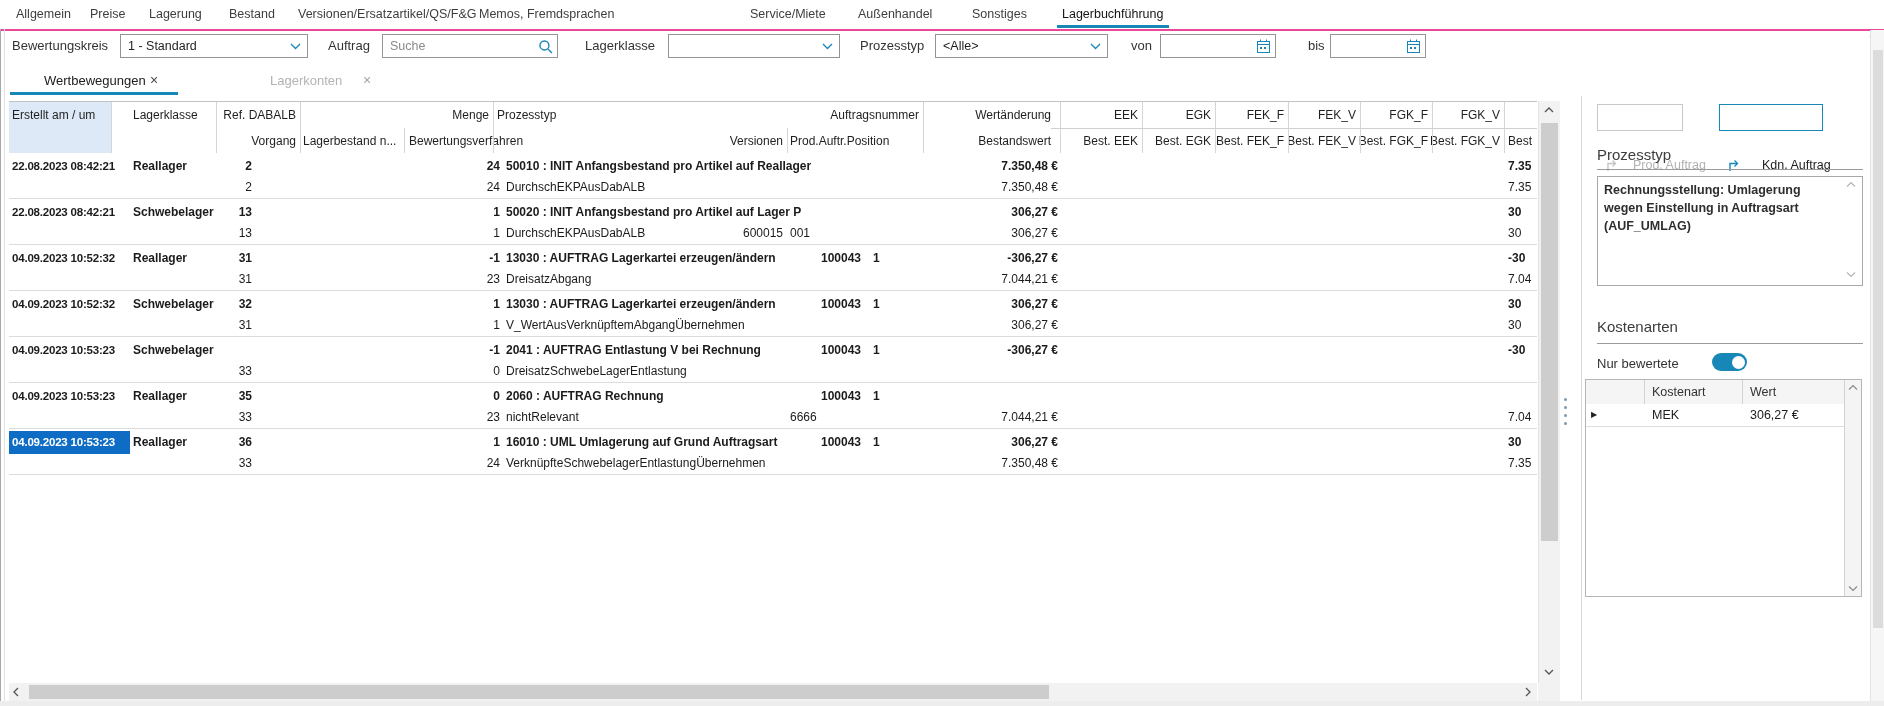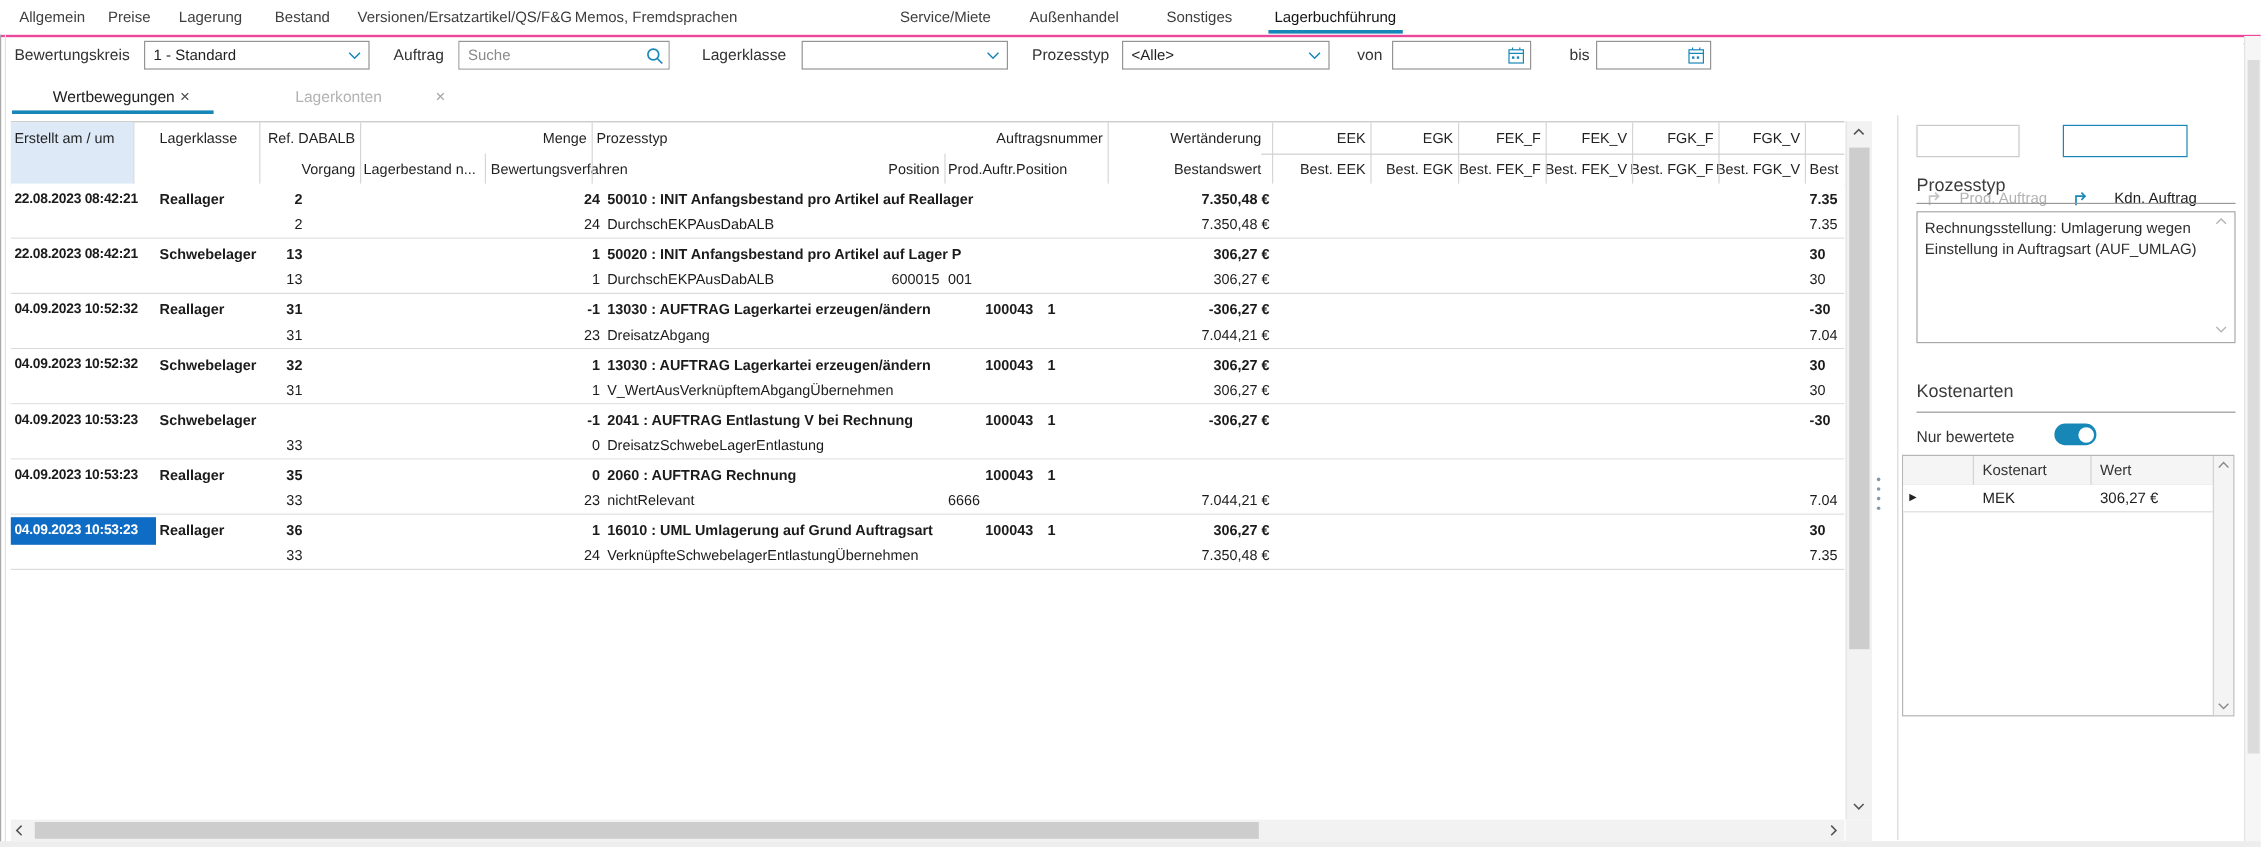--- a/index.html
+++ b/index.html
@@ -19,21 +19,21 @@
   .dd-chev{position:absolute;right:6px;top:8px;}
   .search-input{position:absolute;left:0;top:0;width:100%;height:100%;border:none;outline:none;
       font-family:"Liberation Sans",sans-serif;font-size:12.5px;padding:0 24px 0 7px;box-sizing:border-box;color:#1e1e1e;}
   .search-input::placeholder{color:#8a8a8a;}
   .icon-right{position:absolute;right:4px;top:4px;}
   .collapse-chip{position:absolute;left:1869px;top:31px;width:14px;height:16px;text-align:center;}
 
   
   .subtab{position:absolute;top:68px;height:26px;line-height:26px;font-size:13px;white-space:pre;}
   .subtab.on{color:#202020;}
-  .subtab.off{color:#b3b3b3;}
+  .subtab.off{color:#b3b3b3;margin-left:24px;}
   .subtab-x{position:absolute;top:68px;height:26px;line-height:25px;font-size:14px;}
   .subtab-underline{position:absolute;left:10px;top:92px;width:168px;height:3px;background:#1787b8;}
 
   
   .ghead{position:absolute;left:9px;top:101px;width:1528px;height:52px;background:#fff;
          border-top:1px solid #c2c2c2;border-bottom:1px solid #a6a6a6;}
   .hc{position:absolute;height:26px;line-height:26px;font-size:12px;color:#1f1f1f;white-space:pre;}
   .r2{top:26px;}
   .vd{position:absolute;top:0;width:1px;height:52px;background:#d6d6d6;}
   .vd2{position:absolute;top:26px;width:1px;height:26px;background:#d6d6d6;}
@@ -77,21 +77,21 @@
   .rpanel-border{position:absolute;left:1581px;top:96px;width:1px;height:604px;background:#d8d8d8;}
   .pbtn{position:absolute;top:104px;height:27px;box-sizing:border-box;font-size:12.5px;line-height:24px;
         background:#fff;text-align:left;padding-left:28px;white-space:pre;}
   .pbtn .bicon{position:absolute;left:8px;top:7px;}
   .pbtn.disabled{border:1px solid #c9c9c9;color:#b3b3b3;}
   .pbtn.primary{border:1.5px solid #1787b8;color:#1d1d1d;padding-left:35px;}
   .phead{position:absolute;left:1597px;font-size:15px;color:#3c3c3c;white-space:pre;}
   .phr{position:absolute;left:1597px;width:266px;height:1px;background:#9a9a9a;}
   .memo{position:absolute;left:1597px;top:176px;width:266px;height:110px;box-sizing:border-box;
         border:1px solid #a8a8a8;background:#fff;}
-  .memo-text{position:absolute;left:6px;top:4px;width:234px;font-size:12.5px;line-height:18px;color:#2e2e2e;}
+  .memo-text{position:absolute;left:6px;top:4px;width:234px;font-size:12.5px;line-height:18px;color:#2e2e2e;font-weight:bold;}
   .memo-arrow{position:absolute;right:4px;width:12px;height:10px;text-align:center;}
   .toggle{position:absolute;left:1712px;top:353px;width:35px;height:18px;border-radius:9px;background:#1787b8;}
   .toggle .knob{position:absolute;right:2.5px;top:2.5px;width:13px;height:13px;border-radius:50%;background:#fff;}
 
   .ktable{position:absolute;left:1585px;top:379px;width:277px;height:218px;box-sizing:border-box;
           border:1px solid #b5b5b5;background:#fff;}
   .khead{position:absolute;left:0;top:0;right:16px;height:24px;background:#f5f5f5;border-bottom:1px solid #c6c6c6;}
   .kcol{position:absolute;top:0;height:24px;line-height:24px;font-size:12.5px;color:#333;white-space:pre;}
   .kdiv{position:absolute;top:0;width:1px;background:#d2d2d2;}
   .krow{position:absolute;left:0;top:24px;right:16px;height:22px;border-bottom:1px solid #dddddd;background:#fff;}
@@ -220,21 +220,21 @@
   <span class="hc" style="left:0;width:1129px;text-align:right">EEK</span>
   <span class="hc" style="left:0;width:1202px;text-align:right">EGK</span>
   <span class="hc" style="left:0;width:1275px;text-align:right">FEK_F</span>
   <span class="hc" style="left:0;width:1347px;text-align:right">FEK_V</span>
   <span class="hc" style="left:0;width:1419px;text-align:right">FGK_F</span>
   <span class="hc" style="left:0;width:1491px;text-align:right">FGK_V</span>
 
   <span class="hc r2" style="left:0;width:287px;text-align:right">Vorgang</span>
   <span class="hc r2" style="left:294px">Lagerbestand n...</span>
   <span class="hc r2" style="left:400px">Bewertungsverfahren</span>
-  <span class="hc r2" style="left:0;width:774px;text-align:right">Position</span>
+  <span class="hc r2" style="left:0;width:774px;text-align:right">Versionen</span>
   <span class="hc r2" style="left:781px">Prod.Auftr.Position</span>
   <span class="hc r2" style="left:0;width:1042px;text-align:right">Bestandswert</span>
   <span class="hc r2" style="left:0;width:1129px;text-align:right">Best. EEK</span>
   <span class="hc r2" style="left:0;width:1202px;text-align:right">Best. EGK</span>
   <span class="hc r2" style="left:0;width:1275px;text-align:right">Best. FEK_F</span>
   <span class="hc r2" style="left:0;width:1347px;text-align:right">Best. FEK_V</span>
   <span class="hc r2" style="left:0;width:1419px;text-align:right">Best. FGK_F</span>
   <span class="hc r2" style="left:0;width:1491px;text-align:right">Best. FGK_V</span>
   <span class="hc r2" style="left:1499px;width:30px;overflow:hidden">Best</span>
 

